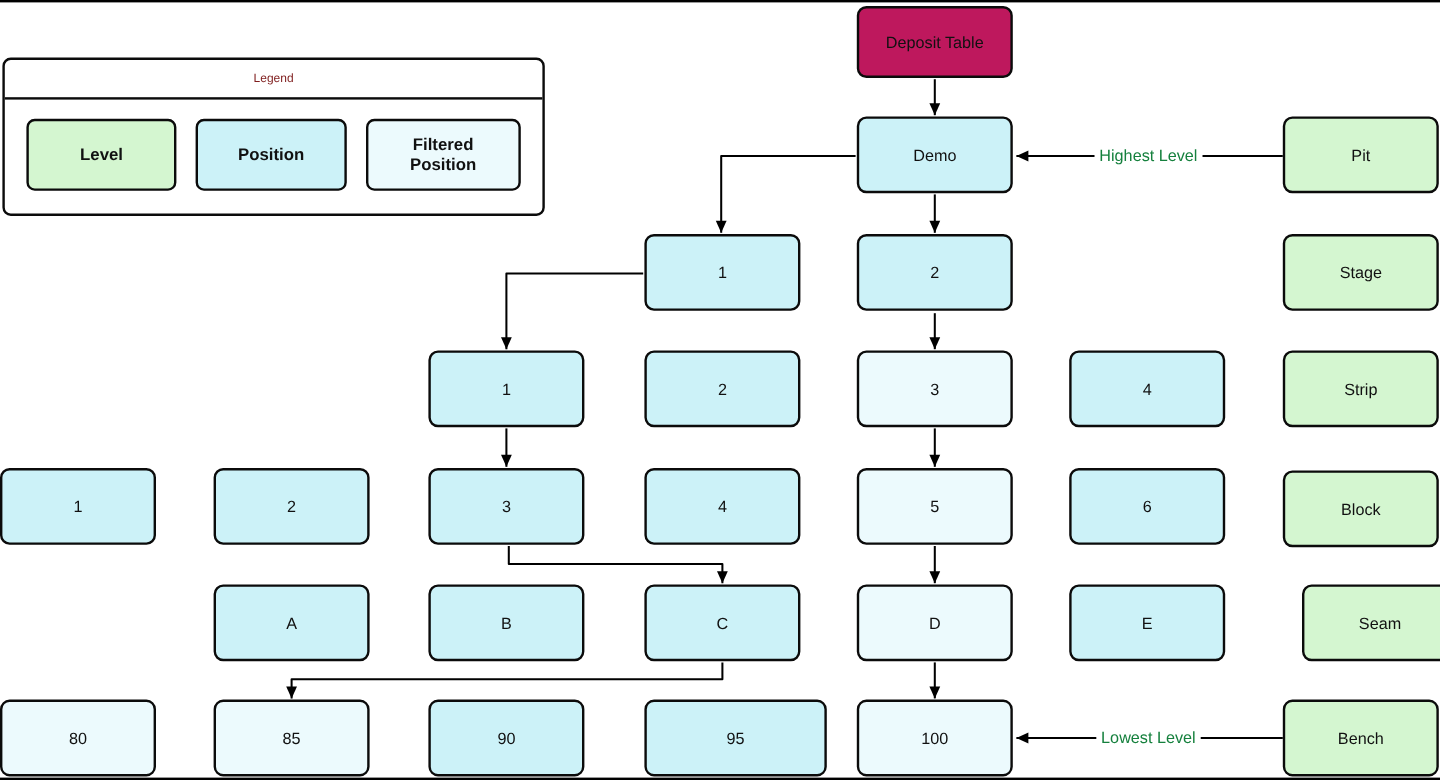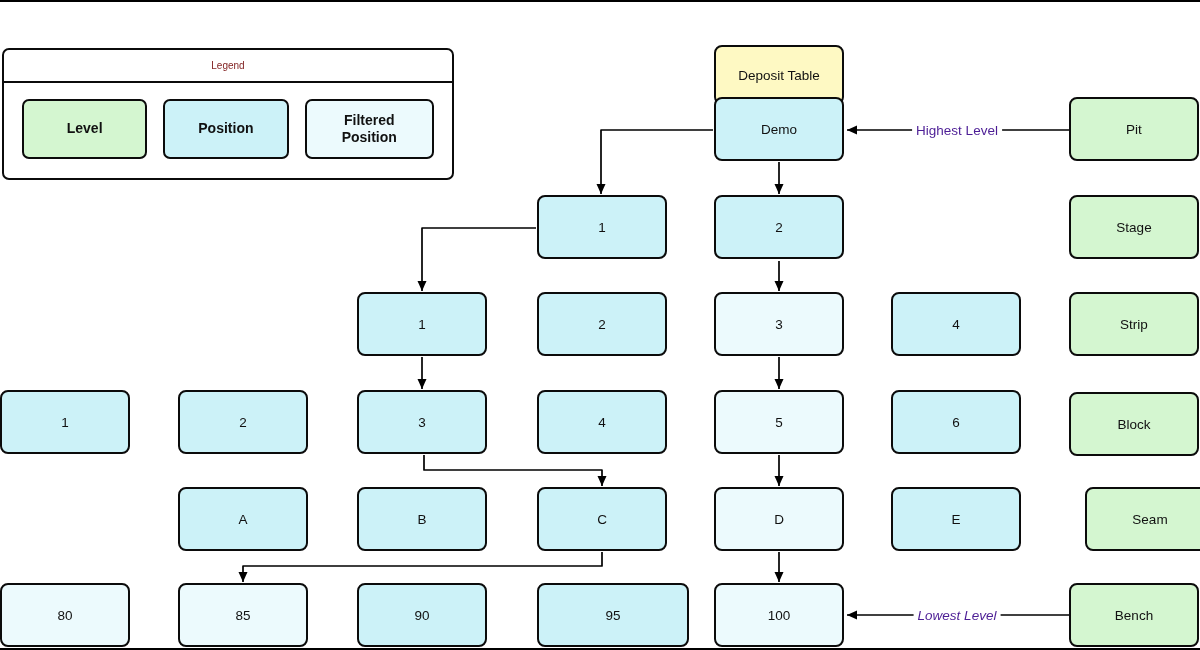--- a/index.html
+++ b/index.html
@@ -16,28 +16,28 @@
   
   .node{
     position:absolute;box-sizing:border-box;
     border:2px solid #0b0b0b;border-radius:8px;
     display:flex;align-items:center;justify-content:center;
     font-size:13.5px;color:#111;text-align:center;
   }
   .type-position{background:#ccf2f8;}
   .type-filtered{background:#ecfafd;}
   .type-level{background:#d4f6d0;}
-  .type-table{background:#fef9c3;margin-top:40px;}
+  .type-table{background:#be185d;}
 
   
   #edges{position:absolute;left:0;top:0;width:1200px;height:650px;}
   #edges polyline{fill:none;stroke:#000;stroke-width:1.7;stroke-linejoin:round;}
   .edge-label{
     position:absolute;transform:translate(-50%,-50%);
-    background:#ffffff;padding:0 4px;font-size:13.5px;color:#4c1d95;white-space:nowrap;
+    background:#ffffff;padding:0 4px;font-size:13.5px;color:#15803d;white-space:nowrap;
   }
 
   
   .legend{
     position:absolute;left:2px;top:48px;width:452px;height:132px;
     box-sizing:border-box;border:2px solid #0b0b0b;border-radius:7px;background:#fff;
   }
   .legend-title{
     height:31px;border-bottom:2px solid #0b0b0b;
     display:flex;align-items:center;justify-content:center;
@@ -122,14 +122,14 @@
     <div class="node type-position" style="left: 357px; top: 583px; width: 130px; height: 64px;">90</div>
     <div class="node type-position" style="left: 537px; top: 583px; width: 152px; height: 64px;">95</div>
     <div class="node type-filtered" style="left: 714px; top: 583px; width: 130px; height: 64px;">100</div>
     <div class="node type-level" style="left: 1069px; top: 97px; width: 130px; height: 64px;">Pit</div>
     <div class="node type-level" style="left: 1069px; top: 195px; width: 130px; height: 64px;">Stage</div>
     <div class="node type-level" style="left: 1069px; top: 292px; width: 130px; height: 64px;">Strip</div>
     <div class="node type-level" style="left: 1069px; top: 392px; width: 130px; height: 64px;">Block</div>
     <div class="node type-level" style="left: 1069px; top: 487px; width: 130px; height: 64px; margin-left: 16px;">Seam</div>
     <div class="node type-level" style="left: 1069px; top: 583px; width: 130px; height: 64px;">Bench</div>
     <div class="edge-label" style="left: 957px; top: 130px;">Highest Level</div>
-    <div class="edge-label" style="left: 957px; top: 615px; font-style: italic;">Lowest Level</div>
+    <div class="edge-label" style="left: 957px; top: 615px;">Lowest Level</div>
   </div>
 
 </body></html>

